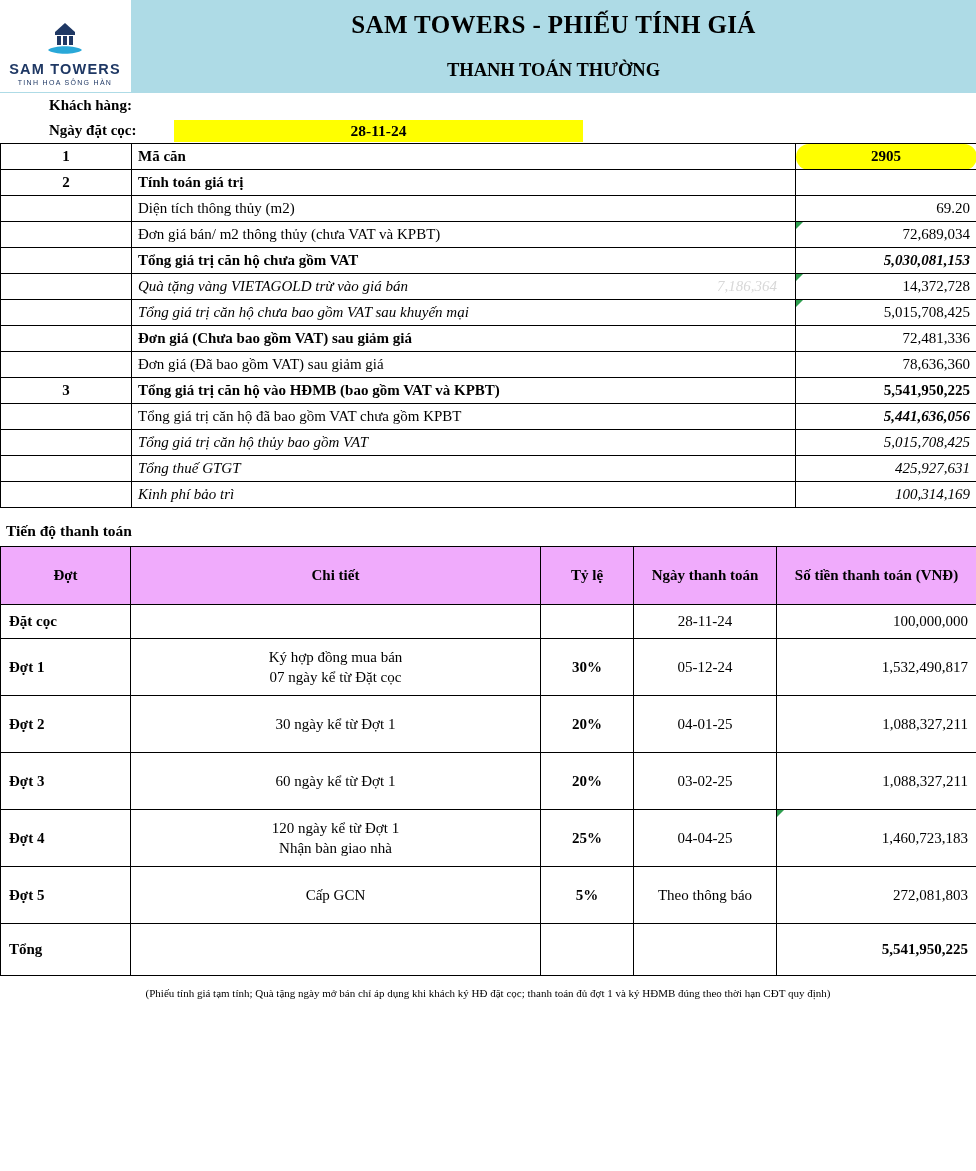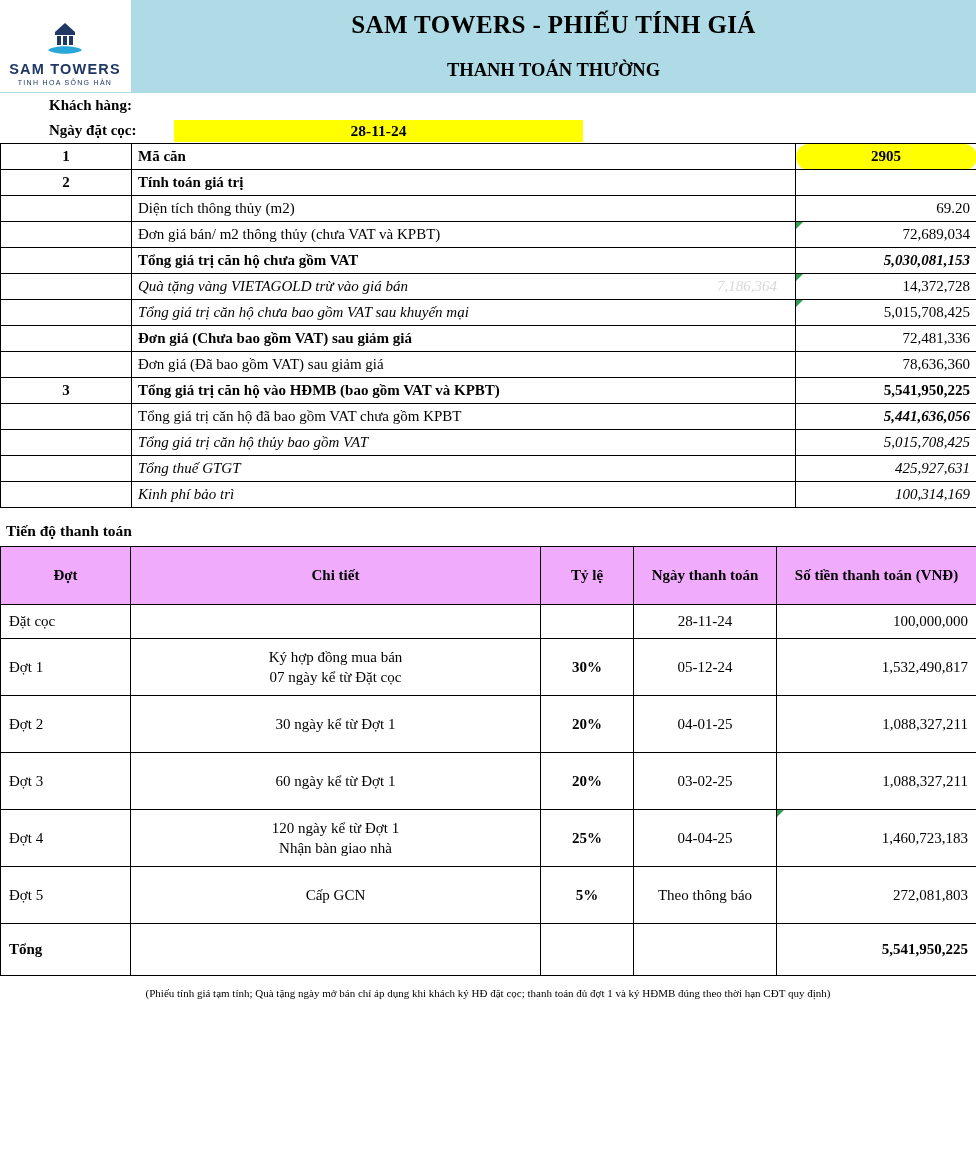--- a/index.html
+++ b/index.html
@@ -147,21 +147,21 @@
     background: #f0abfc;
     font-weight: 700;
     text-align: center;
     height: 58px;
   }
   .w-dot { width: 130px; }
   .w-det { width: 410px; }
   .w-rate { width: 93px; }
   .w-date { width: 143px; }
   .w-amt  { width: 200px; }
-  td.dot { font-weight: 400; padding-left: 8px; }
+  td.dot { font-weight: 700; padding-left: 8px; }
   td.det { text-align: center; line-height: 1.35; }
   td.rate { text-align: center; font-weight: 700; }
   td.date { text-align: center; }
   td.amt  { text-align: right; }
   tr.r-deposit td { height: 34px; }
   tr.r-normal td { height: 57px; }
   tr.r-total td { height: 52px; font-weight: 700; }
   td.total-amt { text-align: right; font-weight: 700; }
 
   

